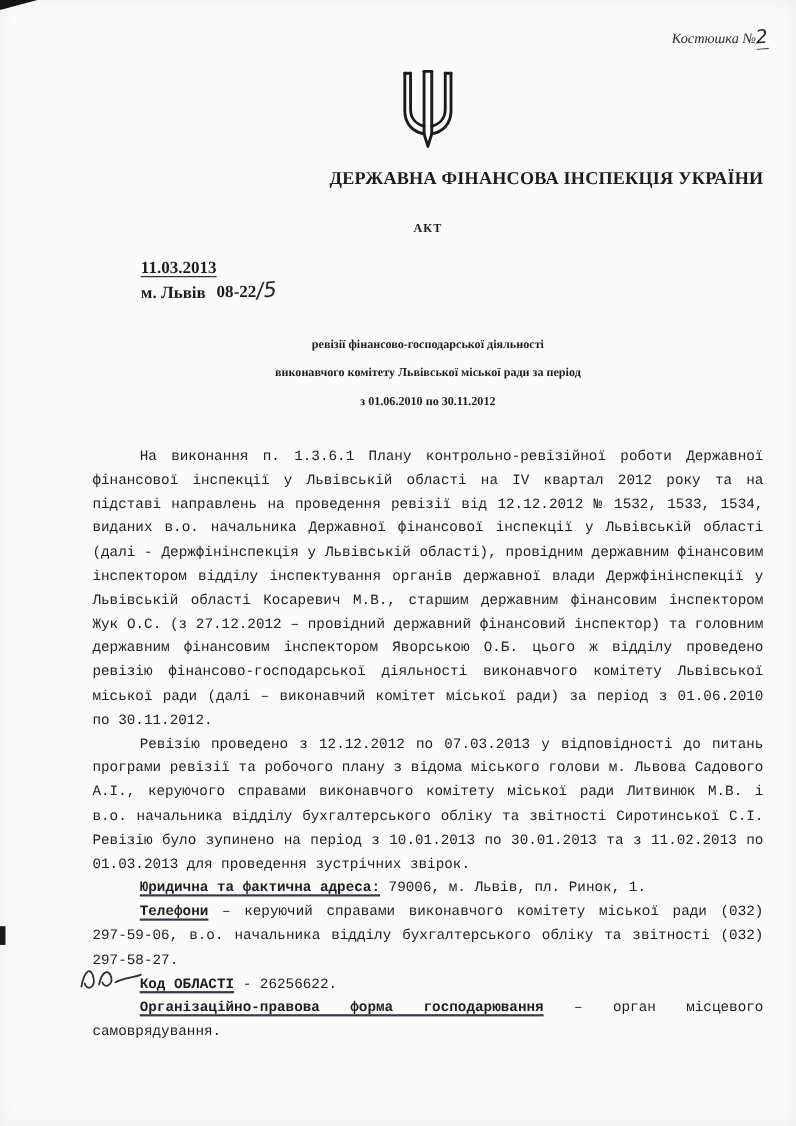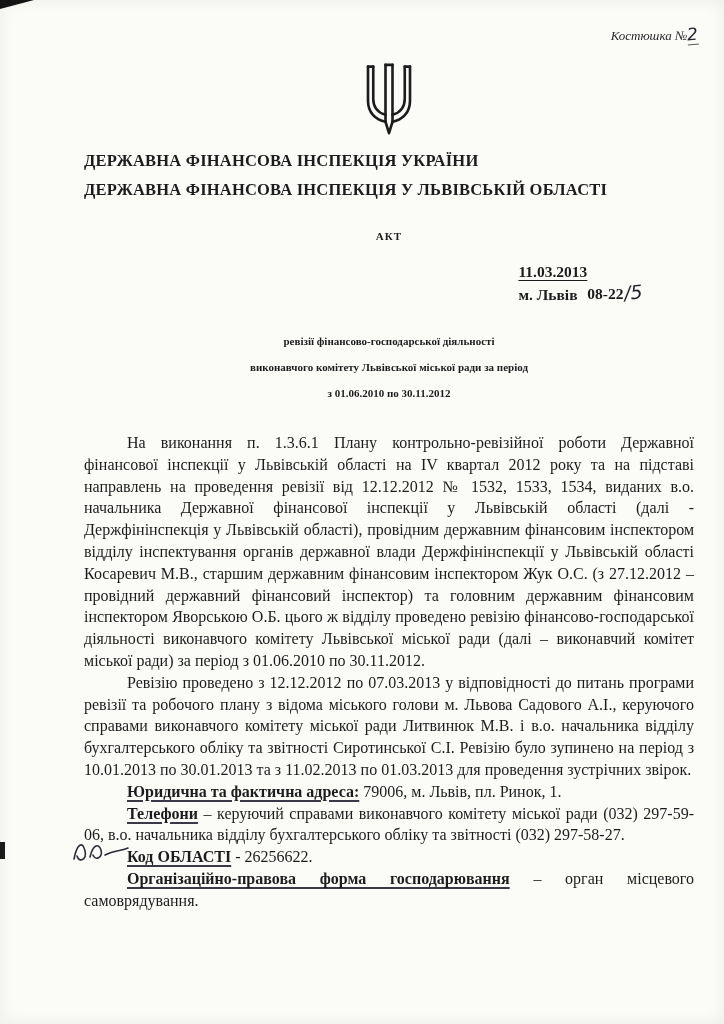--- a/index.html
+++ b/index.html
@@ -34,45 +34,45 @@
   .hand{
     font-family:"DejaVu Sans",sans-serif;
     font-style:italic;
     display:inline-block;
     transform:rotate(-5deg);
     color:#23232e;
   }
   .copy-note .hand{font-size:17px;border-bottom:1px solid #55555e;}
   .emblem{width:56px;margin:44px auto 6px;text-align:center;}
   .org{
-    text-align:left;font-weight:bold;
+    text-align:right;font-weight:bold;
     font-size:16.5px;line-height:29px;letter-spacing:0.2px;
   }
   .addr{
     text-align:center;font-size:9.5px;line-height:12.5px;color:#222;
   }
   .addr-block{margin-top:4px;}
   .act{
     text-align:center;font-weight:bold;font-size:11px;
     letter-spacing:1px;margin-top:26px;
   }
-  .meta{display:flex;justify-content:flex-end;margin-top:18px;}
+  .meta{display:flex;justify-content:flex-start;margin-top:18px;}
   .meta-left{margin-left:44px;font-weight:bold;font-size:15.5px;line-height:23px;}
   .meta-left .date{text-decoration:underline;text-underline-offset:3px;}
   .meta-num{
     margin-right:52px;font-size:15.5px;font-weight:bold;padding-top:21px;
   }
   .meta-num .hand{font-size:19px;font-weight:normal;}
   .title{
     margin-top:22px;text-align:center;font-weight:bold;
     font-size:11px;line-height:26px;
   }
   .par{
     margin:0;text-align:justify;text-indent:43px;
-    font-size:16px;line-height:21.8px;
+    font-size:13px;line-height:21.8px;font-family:Liberation Mono, monospace;
   }
   .par.first{margin-top:26px;}
   .b{font-weight:bold;}
   .pen-u{
     text-decoration:underline;
     text-decoration-color:#3a3a46;
     text-decoration-thickness:1.5px;
     text-underline-offset:3px;
   }
   .rel{position:relative;}
@@ -110,21 +110,20 @@
         <path d="M36 3 V68"></path>
         <path d="M28 68 L32 81 L36 68"></path>
         <path d="M8 5 H14"></path>
         <path d="M50 5 H56"></path>
         <path d="M28 3 H36"></path>
       </g>
     </svg>
   </div>
 
   <div class="org">ДЕРЖАВНА ФІНАНСОВА ІНСПЕКЦІЯ УКРАЇНИ</div>
-  <div class="org">ДЕРЖАВНА ФІНАНСОВА ІНСПЕКЦІЯ У ЛЬВІВСЬКІЙ ОБЛАСТІ</div>
 
 
   <div class="act">АКТ</div>
 
   <div class="meta">
     <div class="meta-left">
       <div class="date">11.03.2013</div>
       <div class="city">м. Львів</div>
     </div>
     <div class="meta-num">

